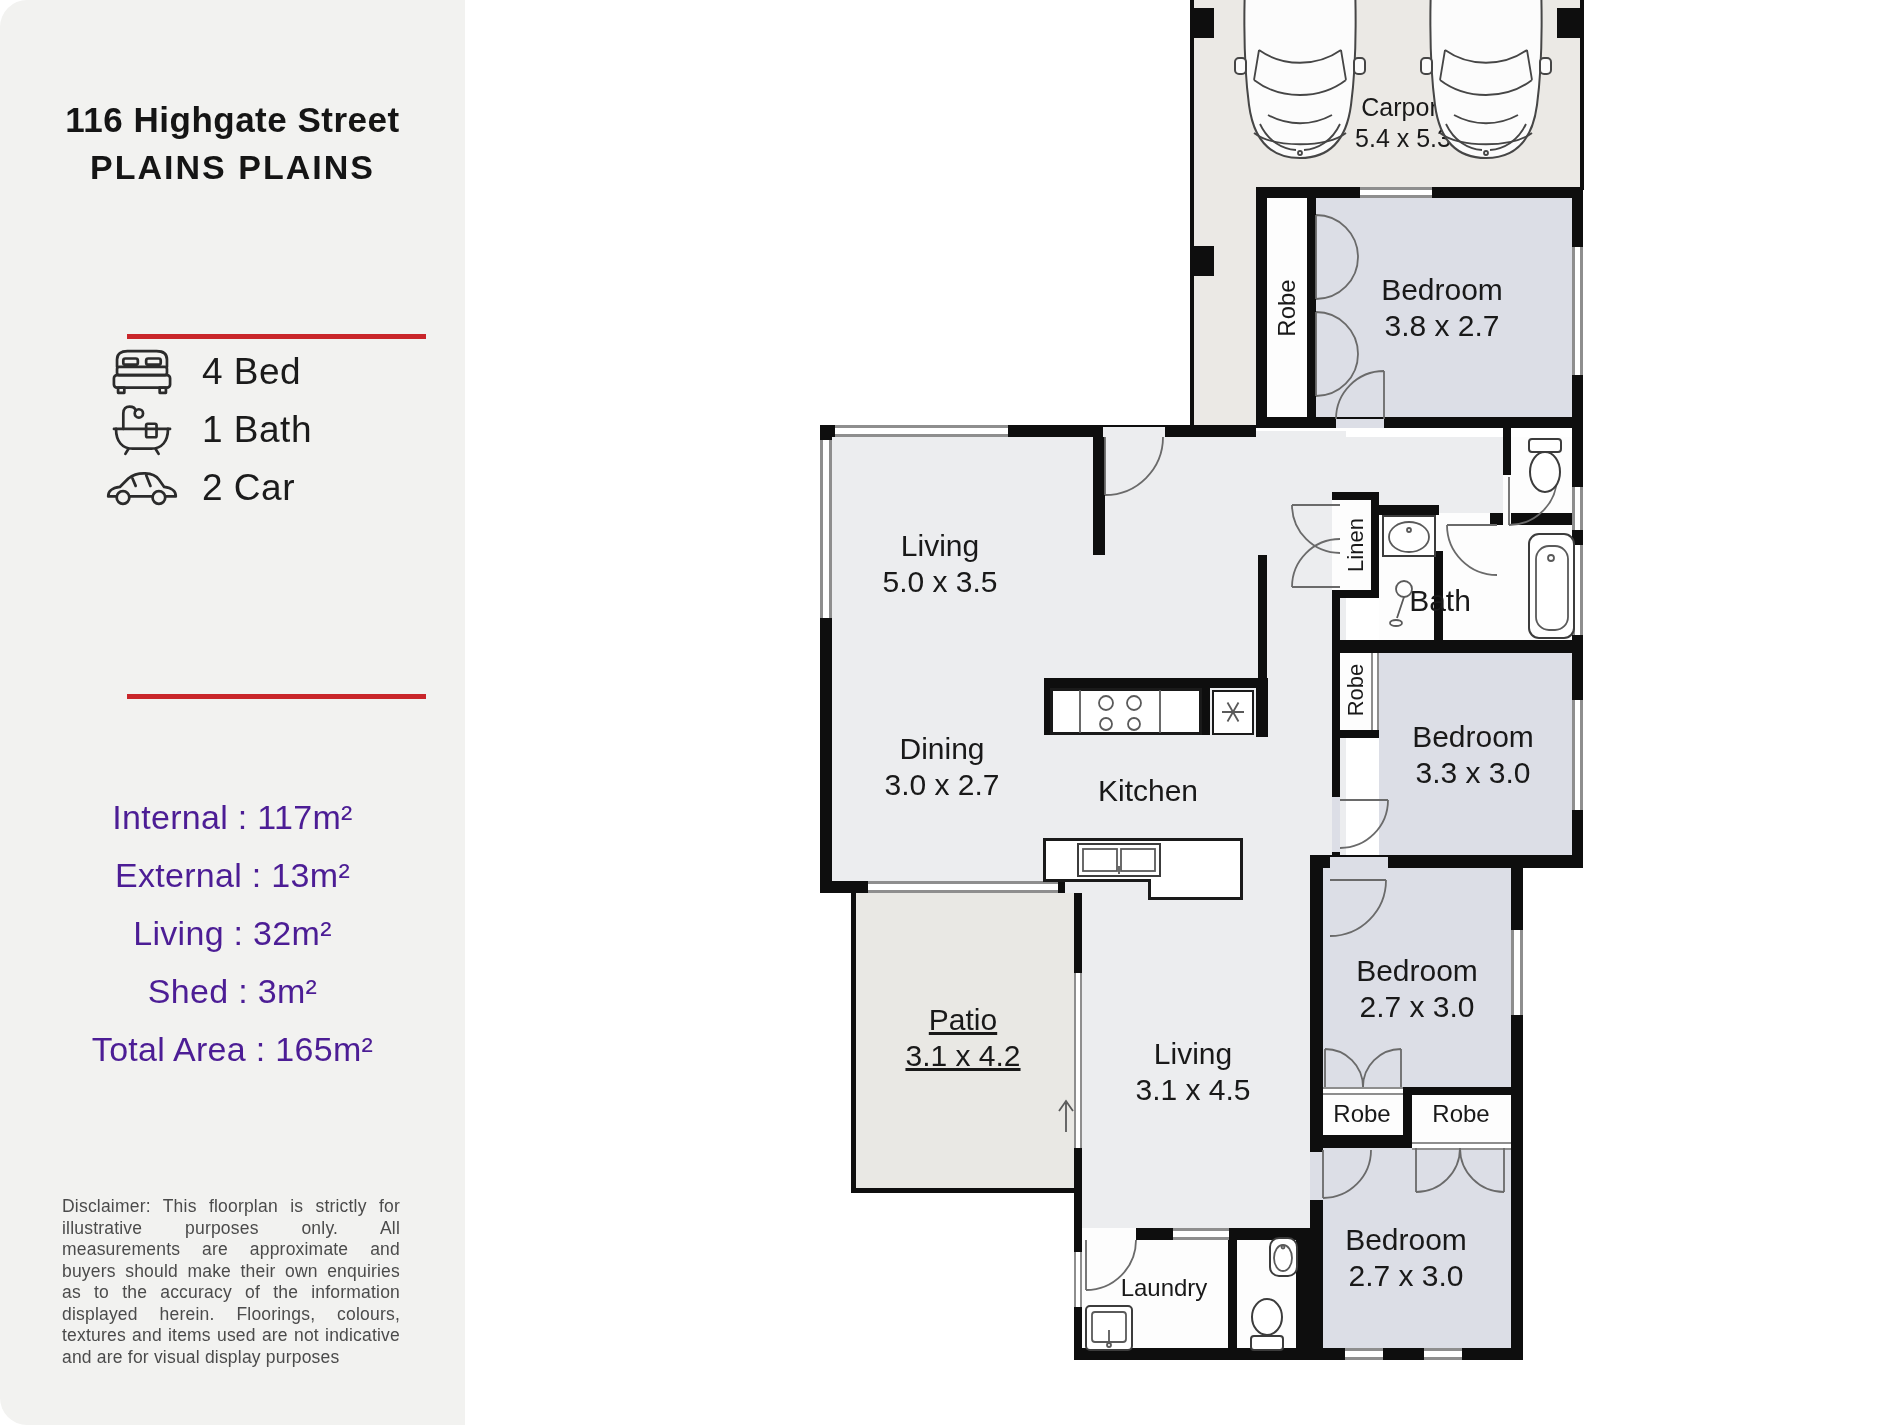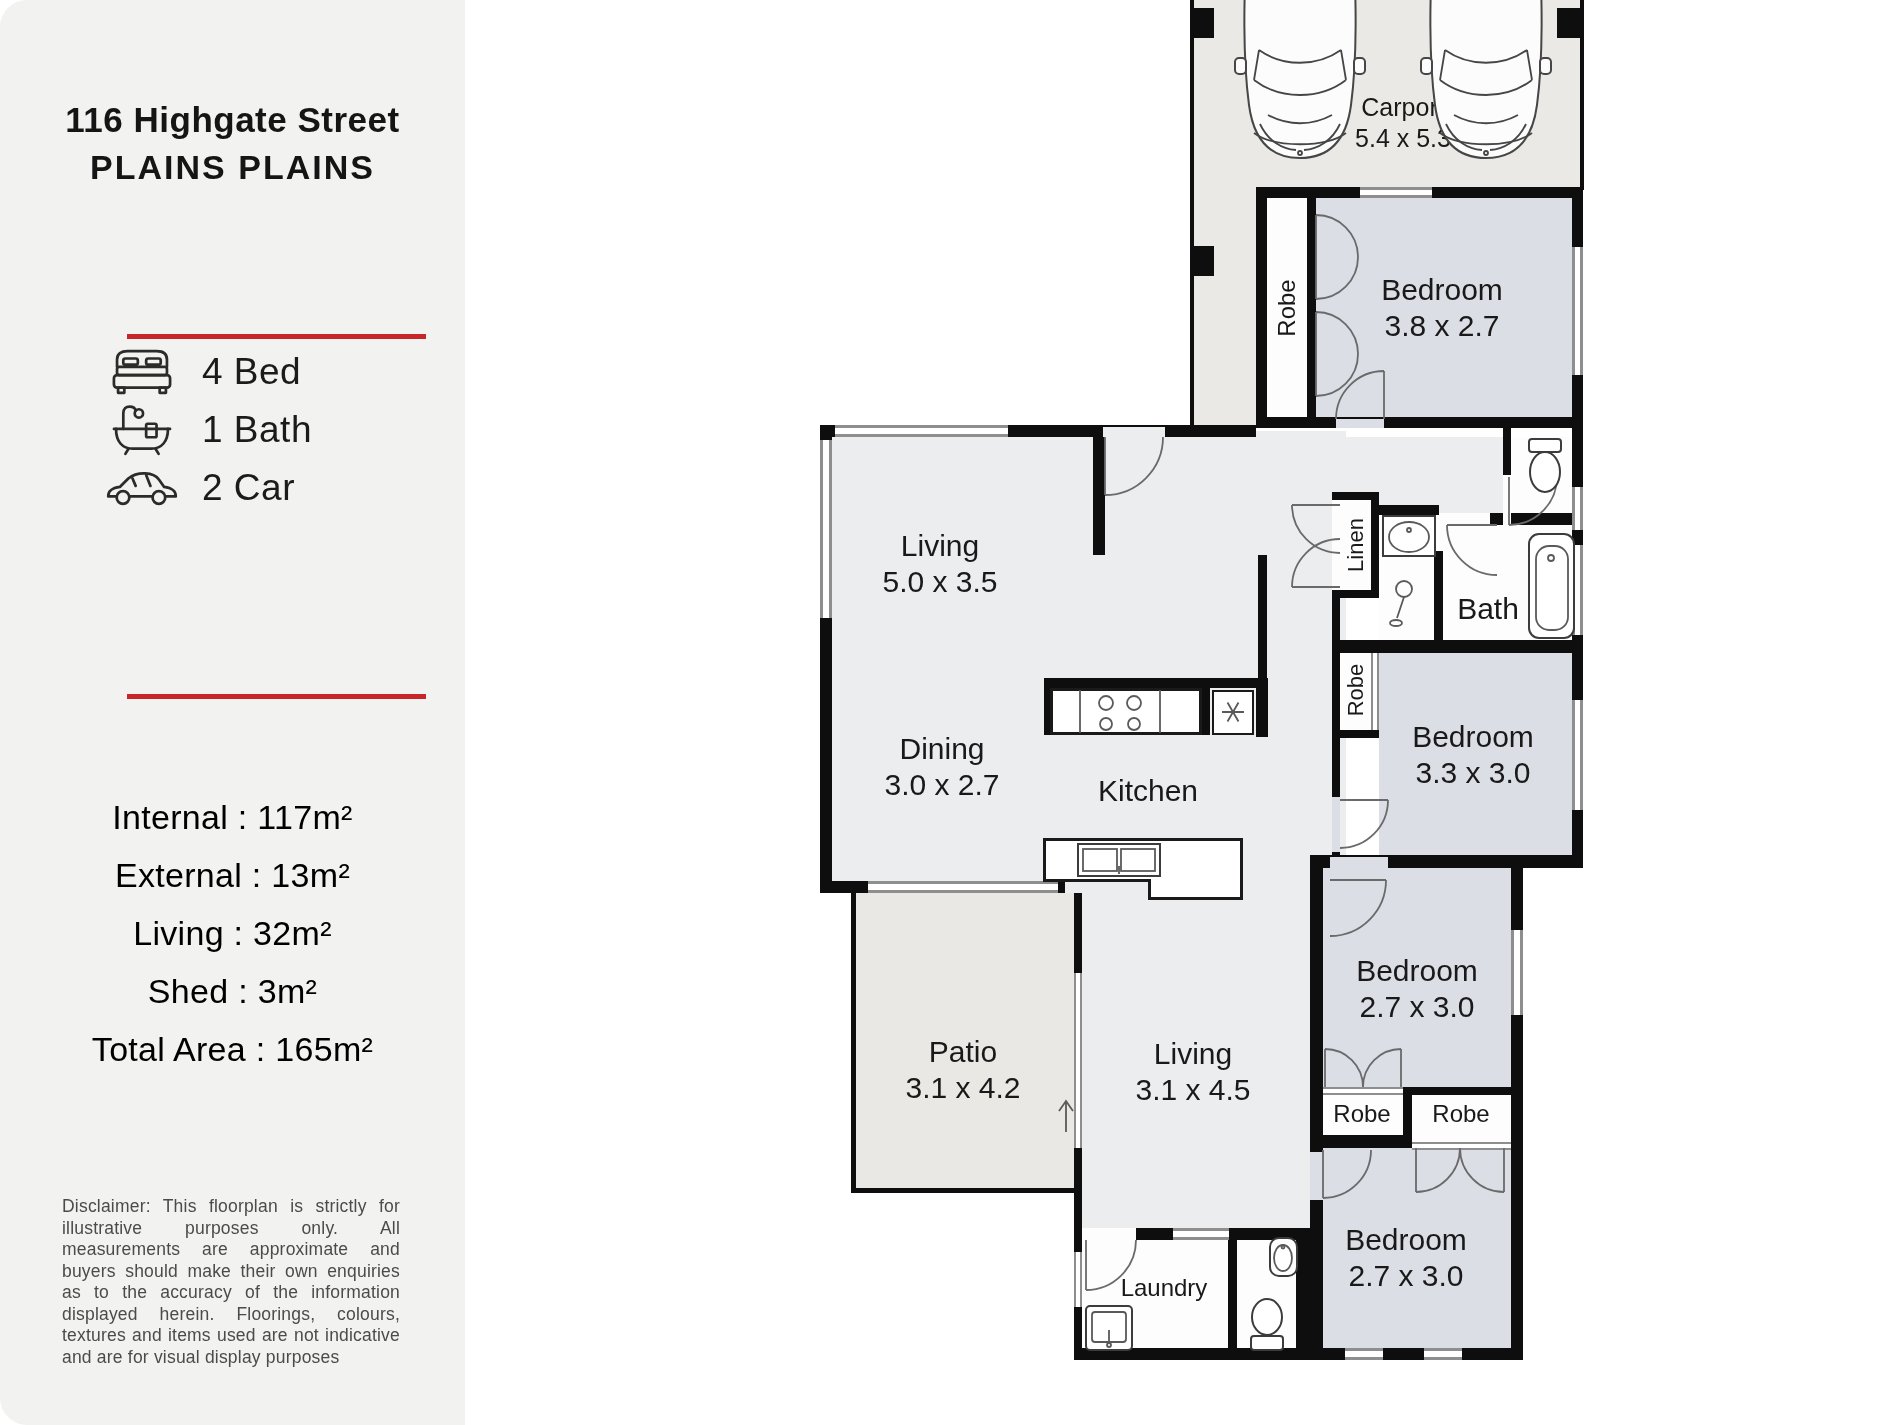--- a/index.html
+++ b/index.html
@@ -9,21 +9,21 @@
   .sidebar{position:absolute;left:0;top:0;width:465px;height:1425px;background:#f2f2f0;}
   .addr1{position:absolute;left:0;top:100px;width:465px;text-align:center;
          font-size:35px;font-weight:600;color:#151515;letter-spacing:.5px;}
   .addr2{position:absolute;left:0;top:148px;width:465px;text-align:center;
          font-size:34px;font-weight:800;color:#151515;letter-spacing:2px;}
   .redline{position:absolute;left:127px;width:299px;height:5px;}
   .feat{position:absolute;left:100px;height:58px;display:flex;align-items:center;}
   .feat .ic{width:84px;display:flex;justify-content:center;}
   .feat .ftxt{font-size:37px;font-weight:500;color:#1b1b1b;margin-left:18px;letter-spacing:.5px;}
   .areas{position:absolute;left:0;top:788px;width:465px;text-align:center;
-         font-size:34px;font-weight:500;color:#000000;line-height:58px;letter-spacing:.3px;}
+         font-size:34px;font-weight:500;color:#4c1d95;line-height:58px;letter-spacing:.3px;}
   .disc{position:absolute;left:62px;top:1196px;width:338px;text-align:justify;
         font-size:17.5px;line-height:21.5px;color:#4b4b4b;letter-spacing:.2px;}
   
   .fill{position:absolute;}
   .wall{position:absolute;background:#0e0e0e;}
   .hwin{position:absolute;height:12px;background:#fff;border-top:3px solid #8e8e8e;
         border-bottom:3px solid #8e8e8e;box-sizing:border-box;}
   .vwin{position:absolute;width:12px;background:#fff;border-left:3px solid #8e8e8e;
         border-right:3px solid #8e8e8e;box-sizing:border-box;}
   .gap{position:absolute;}
@@ -219,36 +219,36 @@
       <span>Living</span>
       <span>5.0 x 3.5</span>
     </div>
     <div class="rl" style="left:942px;top:731px;">
       <span>Dining</span>
       <span>3.0 x 2.7</span>
     </div>
     <div class="rl" style="left:1148px;top:773px;">
       <span>Kitchen</span>
     </div>
-    <div class="rl" style="left:1488px;top:583px;margin-top:8px;">
+    <div class="rl" style="left:1440px;top:583px;">
       <span>Bath</span>
     </div>
     <div class="rl" style="left:1473px;top:719px;">
       <span>Bedroom</span>
       <span>3.3 x 3.0</span>
     </div>
     <div class="rl" style="left:1417px;top:953px;">
       <span>Bedroom</span>
       <span>2.7 x 3.0</span>
     </div>
     <div class="rl" style="left:1406px;top:1222px;">
       <span>Bedroom</span>
       <span>2.7 x 3.0</span>
     </div>
-    <div class="rl" style="left:963px;top:1034px;">
+    <div class="rl" style="left:963px;top:1002px;text-decoration:underline;">
       <span>Patio</span>
       <span>3.1 x 4.2</span>
     </div>
     <div class="rl" style="left:1193px;top:1036px;">
       <span>Living</span>
       <span>3.1 x 4.5</span>
     </div>
     <div class="rl rl-sm" style="left:1164px;top:1270px;">
       <span>Laundry</span>
     </div>

